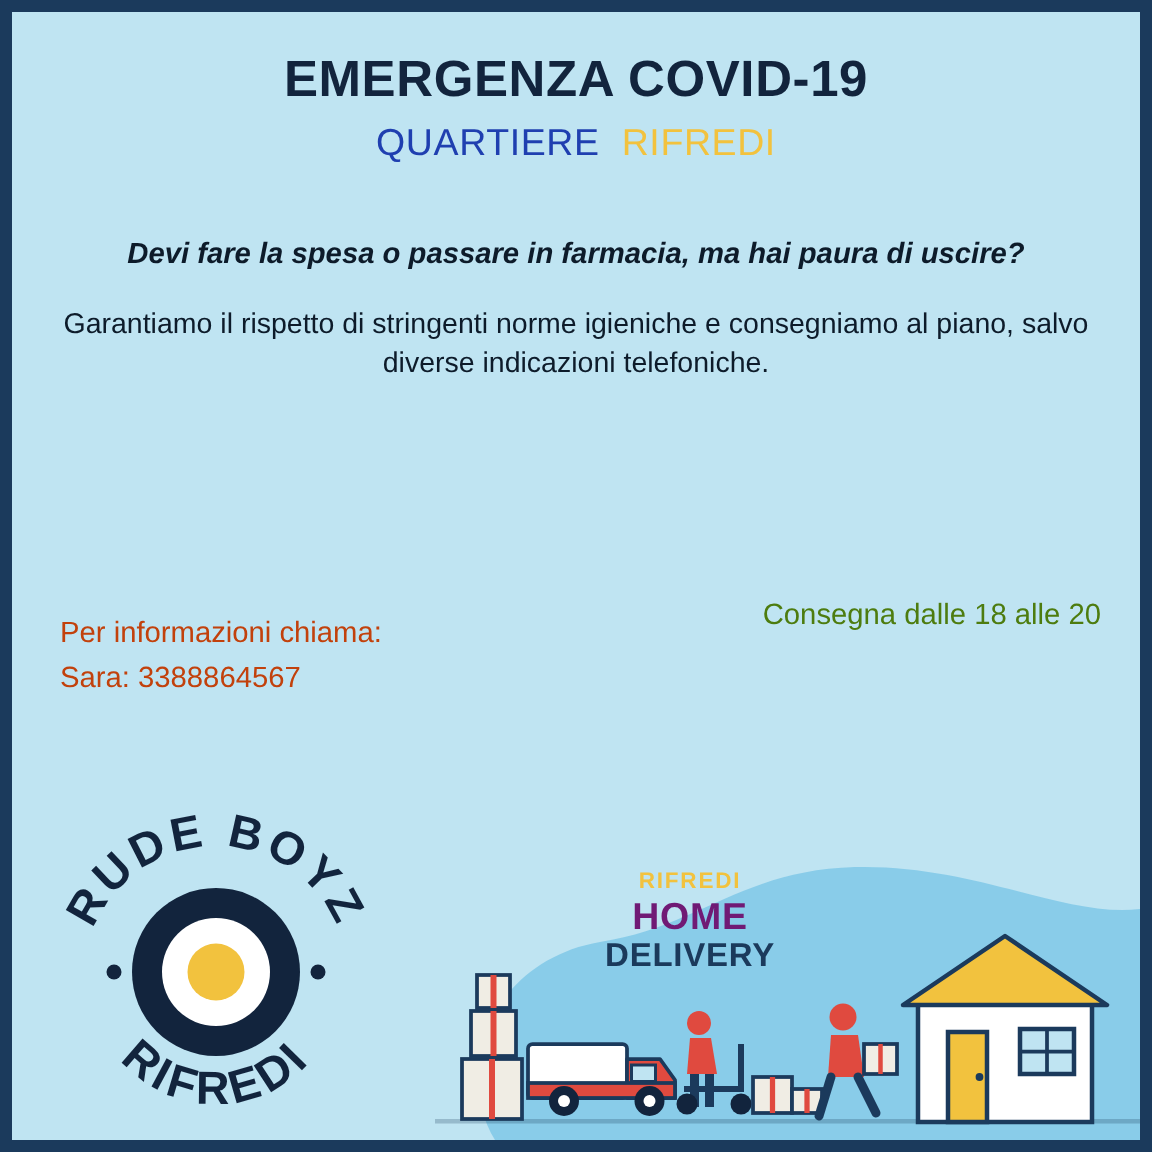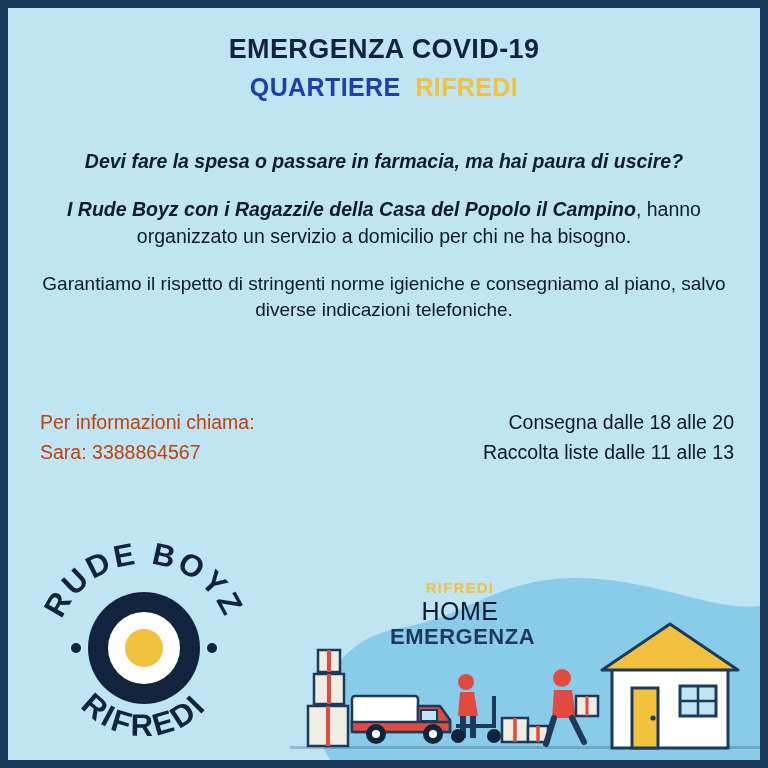--- a/index.html
+++ b/index.html
@@ -19,30 +19,30 @@
     top: 8px;
     width: 752px;
     height: 752px;
     background: #bfe4f2;
     overflow: hidden;
   }
 
   
   .title {
     text-align: center;
-    font-size: 27px;
+    font-size: 34px;
     font-weight: bold;
     color: #12243d;
     letter-spacing: .4px;
     margin-top: 26px;
   }
   .subtitle {
     text-align: center;
     font-size: 25px;
-    font-weight: bold;
+    font-weight: normal;
     margin-top: 8px;
     letter-spacing: .4px;
   }
   .subtitle .q { color: #1f3fb0; }
   .subtitle .r { color: #f2c23e; }
 
   
   .body-text {
     color: #0d1b2a;
     text-align: center;
@@ -67,24 +67,24 @@
     left: 32px;
     top: 400px;
     font-size: 19.5px;
     line-height: 1.52;
     color: #c2410c;
     text-align: left;
   }
   .hours {
     position: absolute;
     right: 26px;
-    top: 400px;
+    top: 388px;
     font-size: 19.5px;
     line-height: 1.52;
-    color: #0f172a;
+    color: #4d7c0f;
     text-align: right;
   }
 
   
   .logo {
     position: absolute;
     left: 24px;
     top: 528px;
     width: 224px;
     height: 214px;
@@ -109,22 +109,22 @@
     width: 140px;
     line-height: 1.12;
   }
   .ill-text .r1 {
     color: #f2c23e;
     font-weight: bold;
     font-size: 15px;
     letter-spacing: 1.2px;
   }
   .ill-text .r2 {
-    color: #0f172a;
-    font-weight: normal;
+    color: #701a75;
+    font-weight: bold;
     font-size: 25px;
     letter-spacing: .5px;
   }
   .ill-text .r3 {
     color: #1b3a5c;
     font-weight: bold;
     font-size: 22px;
     letter-spacing: .5px;
   }
 </style>
@@ -139,39 +139,35 @@
     <span class="q">QUARTIERE</span>
     <span>&nbsp;</span><span class="r">RIFREDI</span>
   </div>
 
   <div class="body-text">
 
     <div class="para first">
       <div class="bi">Devi fare la spesa o passare in farmacia, ma hai paura di uscire?</div>
     </div>
 
-    <div class="para">
-      <span class="bi">I Rude Boyz con i Ragazzi/e della Casa del Popolo il Campino</span><span>, hanno organizzato un servizio a domicilio per chi ne ha bisogno.</span>
-    </div>
 
     <div class="para wide" style="margin-top:22px">Garantiamo il rispetto di stringenti norme igieniche e consegniamo al piano, salvo diverse indicazioni telefoniche.</div>
 
   </div>
 
   <div class="contacts">
     <div>Per informazioni chiama:</div>
     <div>
       <span>Sara:</span>
       <span>3388864567</span>
     </div>
   </div>
 
   <div class="hours">
     <div>Consegna dalle 18 alle 20</div>
-    <div>Raccolta liste dalle 11 alle 13</div>
   </div>
 
   <div class="logo">
     <svg width="224" height="214" viewBox="0 0 224 214" xmlns="http://www.w3.org/2000/svg">
       <defs>
         <path id="arcTop" d="M 24,116 A 88,88 0 0 1 200,116" fill="none"></path>
         <path id="arcBot" d="M 28,116 A 84,84 0 0 0 196,116" fill="none"></path>
       </defs>
 
       <circle cx="112" cy="112" r="56" fill="#12243d"></circle>
@@ -251,16 +247,16 @@
         <line x1="297" y1="176" x2="297" y2="196" stroke="#e04a3f" stroke-width="3"></line>
         <path d="M 264,198 L 256,224" stroke="#1b3a5c" stroke-width="6" stroke-linecap="round"></path>
         <path d="M 282,198 L 294,222" stroke="#1b3a5c" stroke-width="6" stroke-linecap="round"></path>
       </g>
     </svg>
   </div>
 
   <div class="ill-text">
     <div class="r1">RIFREDI</div>
     <div class="r2">HOME</div>
-    <div class="r3">EMERGENZA</div>
+    <div class="r3">DELIVERY</div>
   </div>
 
 </div>
 
 </body></html>

